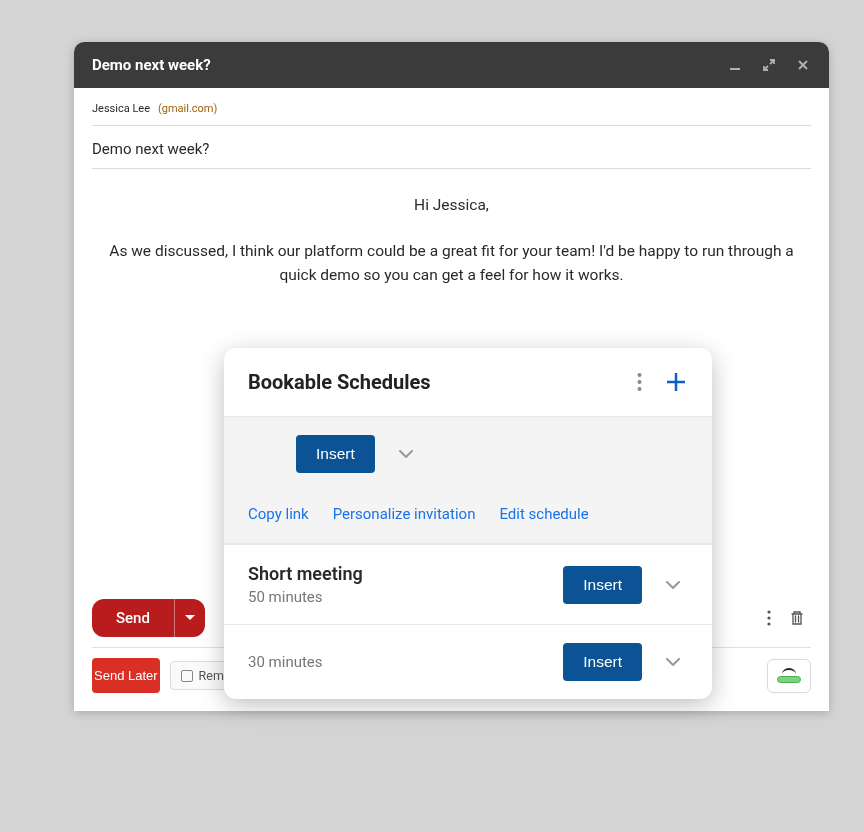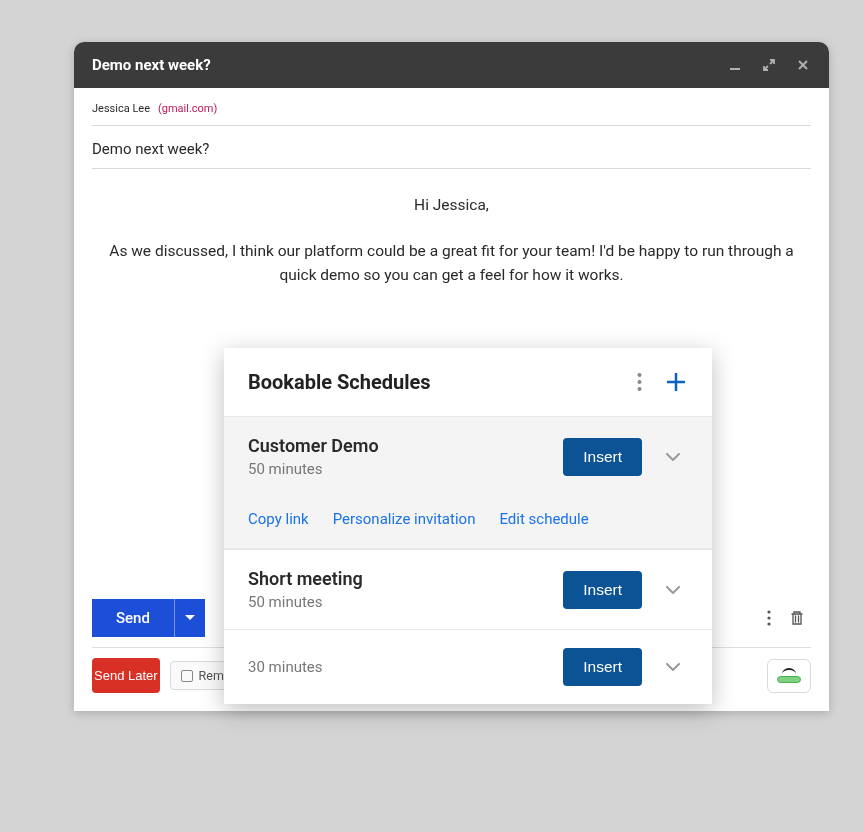--- a/index.html
+++ b/index.html
@@ -52,21 +52,21 @@
   }
   .field-row {
     display: flex;
     align-items: center;
     gap: 8px;
     padding: 14px 0 10px 0;
     border-bottom: 1px solid #dadada;
     font-size: 11px;
     color: #2a2a2a;
   }
-  .field-row .paren { color: #be185d; }
+  .field-row .paren { color: #a16207; }
   .subject-row {
     padding: 14px 0 10px 0;
     border-bottom: 1px solid #dadada;
     font-size: 15px;
     color: #2a2a2a;
   }
   .body-area {
     padding: 24px 0;
     min-height: 420px;
   }
@@ -77,24 +77,24 @@
     text-align: center;
   }
   .body-text p { margin-bottom: 22px; }
   .toolbar {
     display: flex;
     align-items: center;
     padding: 10px 18px;
     gap: 6px;
   }
   .send-btn {
-    background: #1d4ed8;
+    background: #b91c1c;
     color: #fff;
     border: none;
-    border-radius: 0;
+    border-radius: 12px;
     display: flex;
     align-items: stretch;
     overflow: hidden;
   }
   .send-main {
     padding: 10px 24px;
     font-size: 15px;
     font-weight: 500;
     cursor: pointer;
   }
@@ -208,21 +208,21 @@
     border-radius: 4px;
   }
 
   
   .schedules-popup {
     position: absolute;
     left: 224px;
     top: 348px;
     width: 488px;
     background: #fff;
-    border-radius: 1px;
+    border-radius: 12px;
     box-shadow: 0 6px 24px rgba(0,0,0,0.25);
     overflow: hidden;
   }
   .sched-header {
     display: flex;
     align-items: center;
     padding: 22px 24px;
   }
   .sched-title {
     font-size: 20px;
@@ -410,24 +410,20 @@
       <span class="plus">
         <svg width="24" height="24" viewBox="0 0 24 24">
             <line x1="12" y1="3" x2="12" y2="21" stroke="#0b62c4" stroke-width="2.5"></line>
             <line x1="3" y1="12" x2="21" y2="12" stroke="#0b62c4" stroke-width="2.5"></line>
           </svg>
       </span>
     </div>
   </div>
 
   <div class="sched-item selected">
-    <div class="sched-info">
-      <div class="sched-name">Customer Demo</div>
-      <div class="sched-dur">50 minutes</div>
-    </div>
     <button class="insert-btn">Insert</button>
     <span class="chevron">
       <svg width="14" height="8" viewBox="0 0 14 8">
           <path d="M1 1 L7 7 L13 1" stroke="#999" stroke-width="2" fill="none" stroke-linecap="round"></path>
         </svg>
     </span>
   </div>
   <div class="sched-actions">
     <a>Copy link</a>
     <a>Personalize invitation</a>

